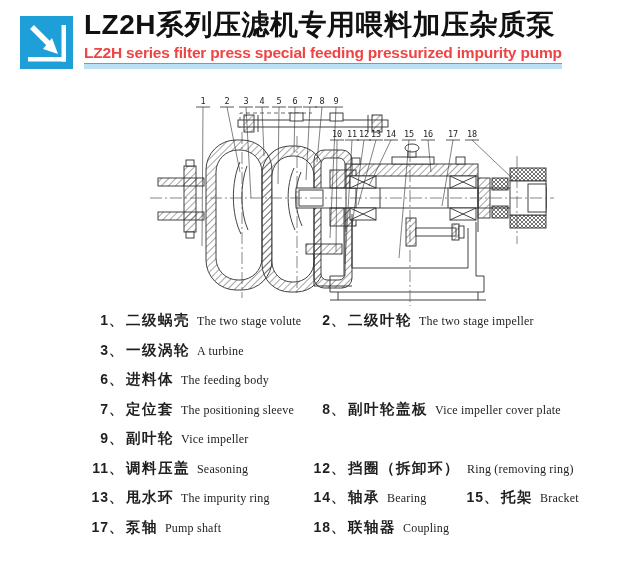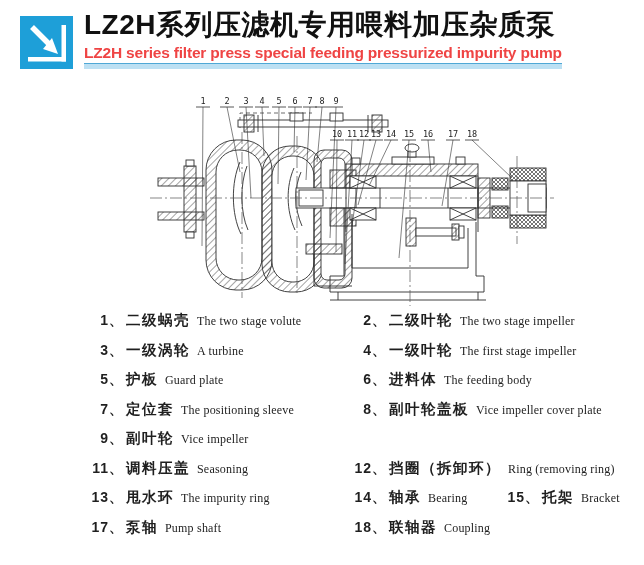--- a/index.html
+++ b/index.html
@@ -19,21 +19,21 @@
 
   
   .diagram{position:absolute;left:0;top:0;width:644px;height:565px;pointer-events:none;}
   .diagram text{font-family:"DejaVu Sans Mono", monospace;font-size:8.5px;fill:#222;}
 
   
   .plist{position:absolute;left:0;top:306px;width:644px;}
   .plist-row{display:flex;height:29.5px;align-items:center;padding-left:90px;}
   .plist-cell{white-space:nowrap;}
   .plist-row .plist-cell:nth-child(1){width:222px;}
-  .plist-row .plist-cell:nth-child(2){flex:1;margin-left:41px;}
+  .plist-row .plist-cell:nth-child(2){flex:1;}
   .plist-row.three .plist-cell:nth-child(2){width:153px;flex:none;}
   .plist-row.three .plist-cell:nth-child(3){flex:1;}
   .pnum{display:inline-block;width:34px;text-align:right;
         font-weight:bold;font-size:14px;letter-spacing:1px;color:#1f1f1f;}
   .pcn{font-weight:bold;font-size:14.5px;letter-spacing:1.5px;color:#1f1f1f;margin-left:2px;}
   .pen{font-family:"Liberation Serif", serif;font-size:12px;letter-spacing:0.2px;
        color:#222;margin-left:7px;}
 </style>
 </head>
 <body>
@@ -213,28 +213,22 @@
     <span class="pnum">1、</span><span class="pcn">二级蜗壳</span><span class="pen">The two stage volute</span>
   </div>
         <div class="plist-cell">
     <span class="pnum">2、</span><span class="pcn">二级叶轮</span><span class="pen">The two stage impeller</span>
   </div>
       </div>
       <div class="plist-row">
         <div class="plist-cell">
     <span class="pnum">3、</span><span class="pcn">一级涡轮</span><span class="pen">A turbine</span>
   </div>
-        <div class="plist-cell">
-    <span class="pnum">4、</span><span class="pcn">一级叶轮</span><span class="pen">The first stage impeller</span>
-  </div>
-      </div>
-      <div class="plist-row">
-        <div class="plist-cell">
-    <span class="pnum">5、</span><span class="pcn">护板</span><span class="pen">Guard plate</span>
-  </div>
+      </div>
+      <div class="plist-row">
         <div class="plist-cell">
     <span class="pnum">6、</span><span class="pcn">进料体</span><span class="pen">The feeding body</span>
   </div>
       </div>
       <div class="plist-row">
         <div class="plist-cell">
     <span class="pnum">7、</span><span class="pcn">定位套</span><span class="pen">The positioning sleeve</span>
   </div>
         <div class="plist-cell">
     <span class="pnum">8、</span><span class="pcn">副叶轮盖板</span><span class="pen">Vice impeller cover plate</span>

